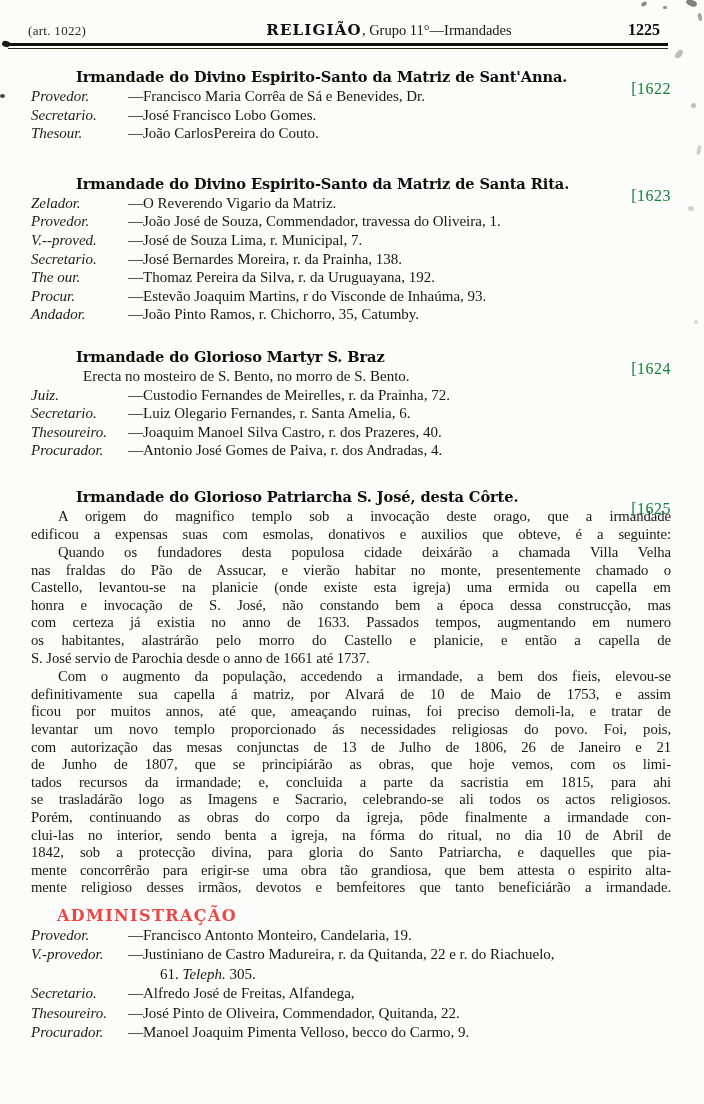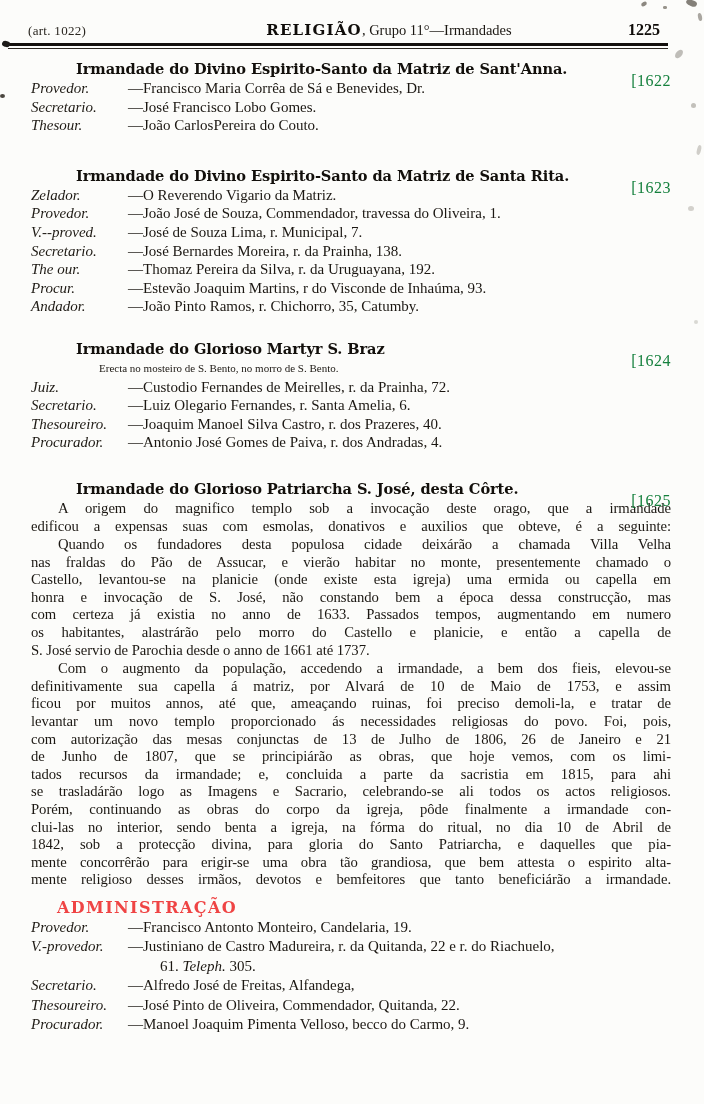--- a/index.html
+++ b/index.html
@@ -21,36 +21,36 @@
   .art{font-size:13px;letter-spacing:.3px;width:150px;color:#2a2620;}
   .running{flex:1;text-align:center;font-size:14.5px;white-space:nowrap;}
   .running .bold{font-family:"DejaVu Serif",serif;font-weight:bold;font-size:15px;letter-spacing:1.2px;color:#0f0c09;}
   .pageno{font-family:Liberation Serif, serif;font-weight:bold;font-size:16px;width:60px;text-align:right;color:#0f0c09;}
   .rulewrap{margin:4px 36px 0 8px;}
   .rule-a{height:3px;background:#13100d;}
   .rule-b{height:1px;background:#2a251f;margin-top:2px;}
   
   .content{padding:0 33px 0 31px;}
   .sec{position:relative;}
-  .m1{margin-top:10px;} .m2{margin-top:31px;} .m3{margin-top:23px;} .m4{margin-top:27px;}
+  .m1{margin-top:18px;} .m2{margin-top:31px;} .m3{margin-top:23px;} .m4{margin-top:27px;}
   .sec-head{position:relative;height:20px;}
   .sec-title{
     margin:0 0 0 45px;display:inline-block;
     font-family:"DejaVu Serif",serif;font-weight:bold;
     font-size:14.6px;line-height:20px;letter-spacing:-0.1px;color:#120f0b;
     white-space:nowrap;
   }
   .sec-ref{
     position:absolute;right:0;top:12px;
     font-size:16px;line-height:20px;color:#15803d;letter-spacing:.5px;
   }
   .row{display:flex;line-height:18.6px;font-size:15px;}
   .role{min-width:97px;font-style:italic;color:#1e1a14;white-space:nowrap;}
   .entry{flex:1;white-space:nowrap;}
-  .subtitle{margin-left:68px;line-height:18.6px;font-size:11px;}
+  .subtitle{margin-left:52px;line-height:18.6px;font-size:15px;}
   
   .para-block{margin-top:1px;}
   .pline{
     font-size:14.7px;line-height:17.6px;
     text-align:justify;text-align-last:justify;
     letter-spacing:-0.05px;
   }
   .pline.first{text-indent:27px;}
   .pline.endshort{text-align-last:left;}
   

